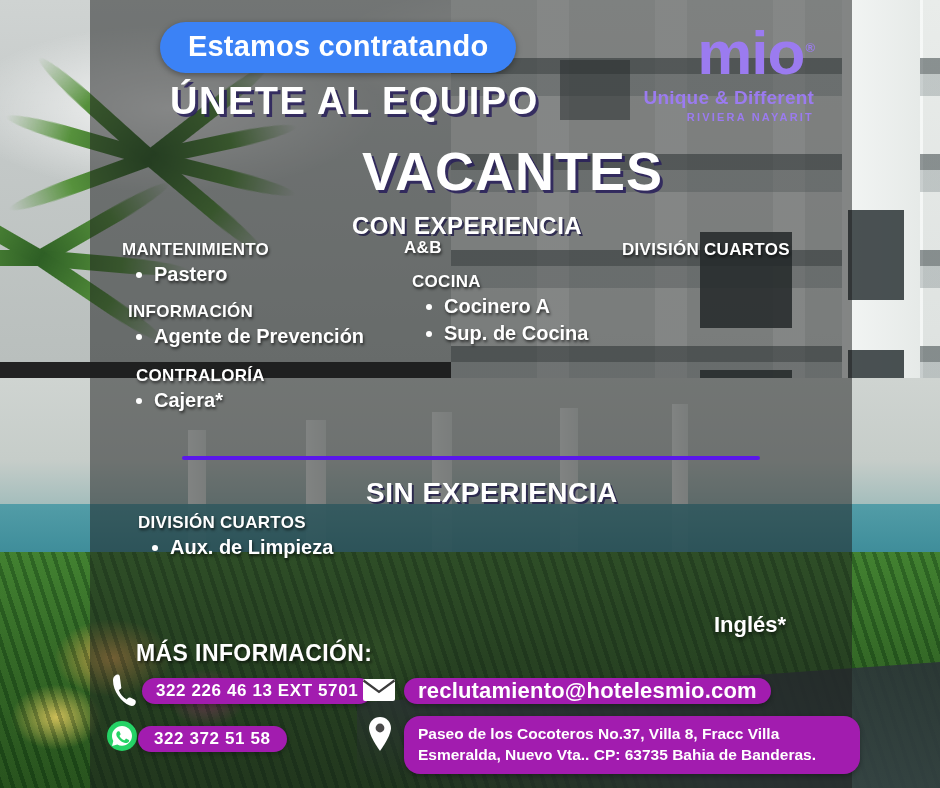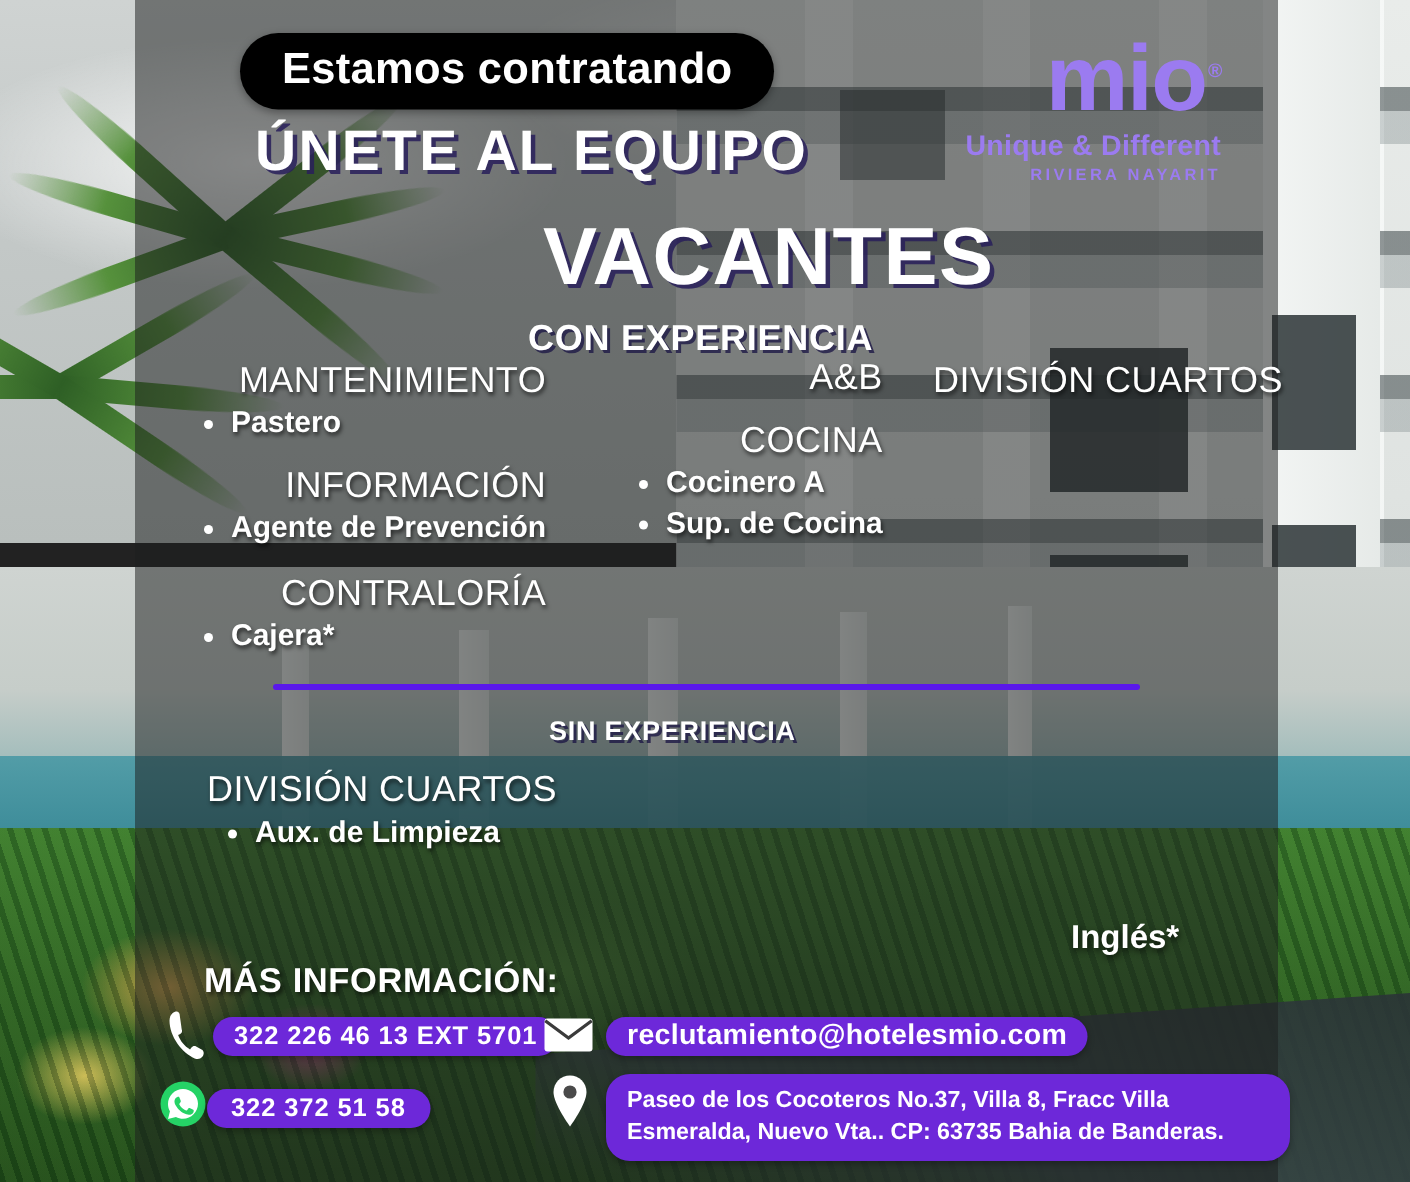--- a/index.html
+++ b/index.html
@@ -91,21 +91,21 @@
   .overlay{
     position:absolute;left:90px;top:0;width:762px;height:788px;
     background:rgba(28,30,30,.52);
   }
 
   
   .content{position:absolute;inset:0;}
 
   .badge-hiring{
     position:absolute;left:160px;top:22px;
-    background:#000000;color:#fff;
+    background:#3b82f6;color:#fff;
     border-radius:26px;
     padding:8px 28px 10px;
     font-size:29px;font-weight:700;letter-spacing:.2px;
     box-shadow:0 2px 6px rgba(0,0,0,.35);
   }
 
   .title-join{
     position:absolute;left:170px;top:80px;
     color:#fff;font-size:38px;font-weight:700;letter-spacing:1.5px;
     text-shadow:3px 3px 0 rgba(40,30,90,.85);
@@ -115,36 +115,35 @@
     color:#fff;font-size:54px;font-weight:700;letter-spacing:1px;
     text-shadow:3px 3px 0 rgba(40,30,90,.85);
   }
   .sub-con-exp{
     position:absolute;left:352px;top:212px;
     color:#fff;font-size:24px;font-weight:700;letter-spacing:.5px;
     text-shadow:2px 2px 0 rgba(30,25,70,.8);
   }
   .sub-sin-exp{
     position:absolute;left:366px;top:477px;
-    color:#fff;font-size:18px;font-weight:700;letter-spacing:.5px;
+    color:#fff;font-size:28px;font-weight:700;letter-spacing:.5px;
     text-shadow:2px 2px 0 rgba(30,25,70,.8);
   }
 
   .divider{
     position:absolute;left:182px;top:456px;width:578px;height:4px;
     background:#5a18ea;border-radius:2px;
   }
 
   
   .jobcol{position:absolute;color:#fff;}
   .dept{
-    font-size:24px;font-weight:400;letter-spacing:.3px;margin:0 0 3px;
+    font-size:17px;font-weight:700;letter-spacing:.3px;margin:0 0 3px;
     text-shadow:1px 2px 3px rgba(0,0,0,.65);
     white-space:nowrap;
-    text-align:right;
   }
   .roles{list-style:none;margin:0 0 16px;padding:0 0 0 14px;}
   .roles li{
     position:relative;font-size:20px;font-weight:700;line-height:1.16;
     margin:0 0 4px;padding-left:18px;
     text-shadow:1px 2px 3px rgba(0,0,0,.65);
     white-space:pre-line;
   }
   .roles li:before{
     content:"";position:absolute;left:0;top:9px;
@@ -169,27 +168,27 @@
   }
 
   
   .more-info{
     position:absolute;left:136px;top:640px;
     color:#fff;font-size:23px;font-weight:700;letter-spacing:.4px;
     text-shadow:2px 2px 3px rgba(0,0,0,.6);
     text-align:center;
   }
   .pill{
-    position:absolute;background:#6d28d9;color:#fff;border-radius:20px;
+    position:absolute;background:#a21caf;color:#fff;border-radius:20px;
     font-weight:700;display:flex;align-items:center;
     box-shadow:0 2px 5px rgba(0,0,0,.3);
   }
   .pill-phone{left:142px;top:678px;height:26px;padding:0 14px;font-size:17px;letter-spacing:.6px;}
   .pill-wa{left:138px;top:726px;height:26px;padding:0 16px;font-size:17px;letter-spacing:.6px;}
-  .pill-mail{left:404px;top:678px;height:26px;padding:0 14px;font-size:19px;letter-spacing:.2px;}
+  .pill-mail{left:404px;top:678px;height:26px;padding:0 14px;font-size:22px;letter-spacing:.2px;}
   .pill-addr{
     left:404px;top:716px;width:456px;border-radius:16px;
     padding:8px 14px;font-size:15.5px;line-height:1.35;
     display:block;
   }
 
   .ico{position:absolute;}
   .ico svg{display:block;}
   .ico-phone{left:110px;top:672px;}
   .ico-wa{left:106px;top:720px;}

